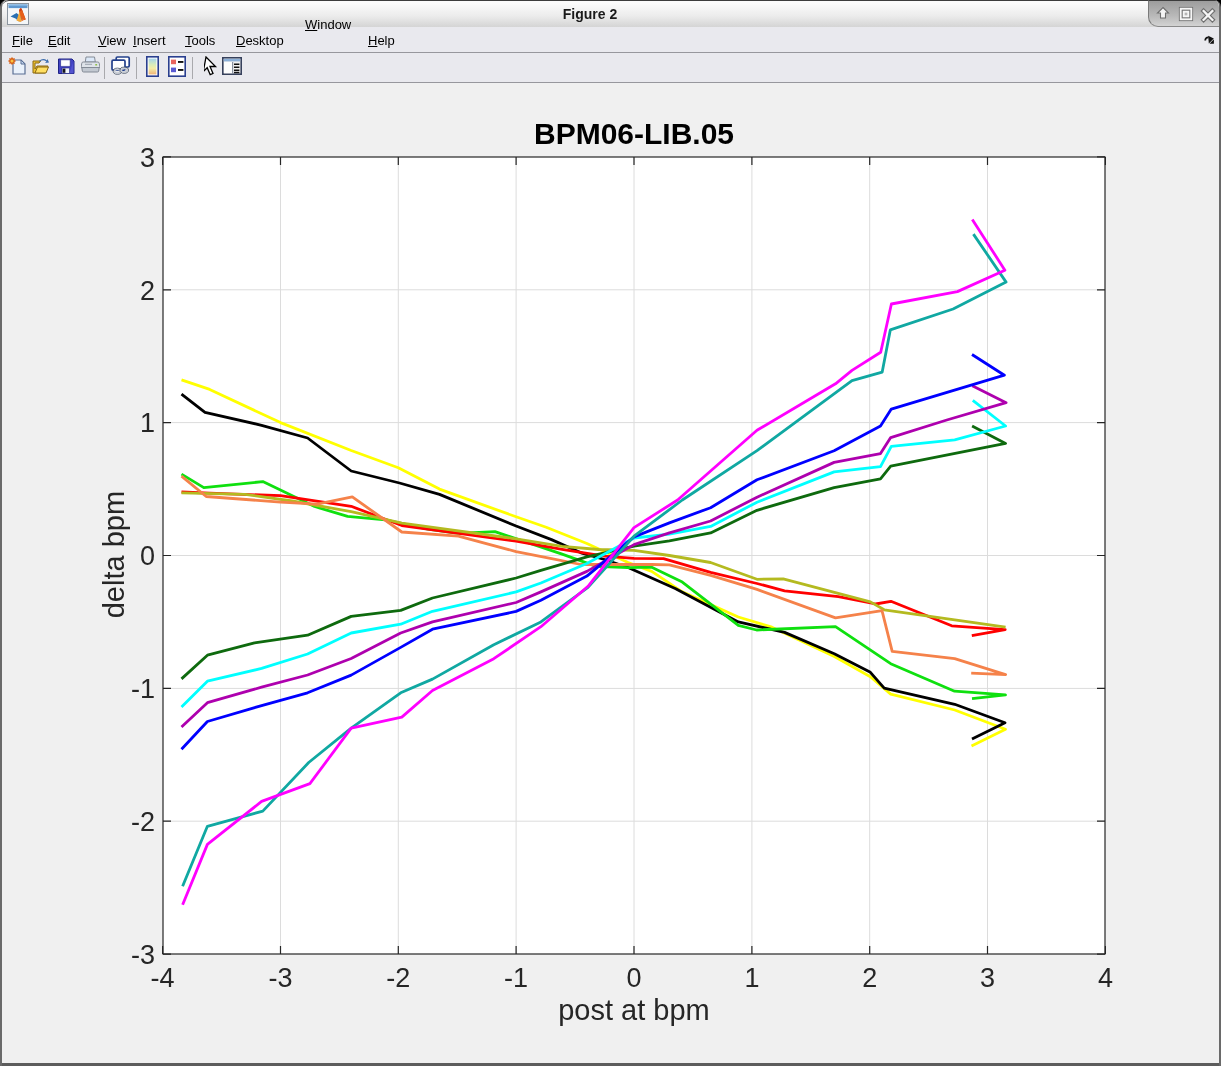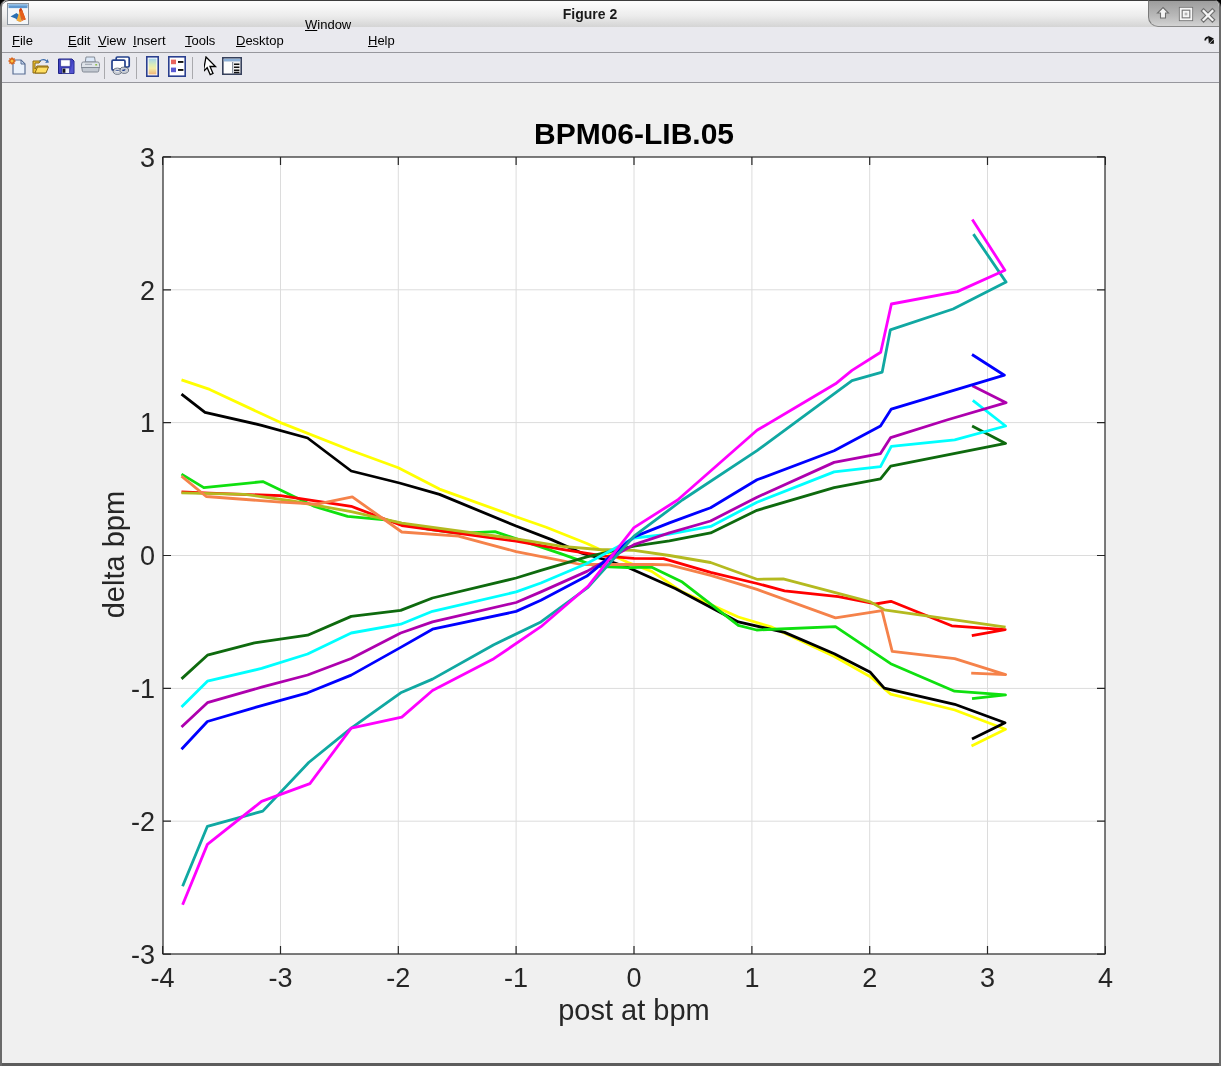--- a/index.html
+++ b/index.html
@@ -39,21 +39,21 @@
     <div id="wtitle">Figure 2</div>
     <svg style="position:absolute;left:1148px;top:2px" width="70" height="24" viewBox="0 0 70 24">
 <path d="M13 5.5 l5.5 5.5 h-3 v5 h-5 v-5 h-3 z" fill="#f4f4f4" stroke="#6e6e6e" stroke-width="1.1"></path>
 <rect x="30.7" y="6.7" width="10.6" height="10.6" fill="none" stroke="#6e6e6e" stroke-width="3.6"></rect>
 <rect x="30.7" y="6.7" width="10.6" height="10.6" fill="none" stroke="#f6f6f6" stroke-width="1.9"></rect>
 <rect x="33.8" y="9.8" width="4.4" height="4.4" fill="none" stroke="#f6f6f6" stroke-width="1.7"></rect>
 <path d="M53.6 6.6 l4.4 4.4 l4.4 -4.4 l2.4 2.4 l-4.4 4.4 l4.4 4.4 l-2.4 2.4 l-4.4 -4.4 l-4.4 4.4 l-2.4 -2.4 l4.4 -4.4 l-4.4 -4.4 z" fill="#f4f4f4" stroke="#6e6e6e" stroke-width="1.1"></path>
 </svg>
  <div id="menuitems">
       <div style="position:absolute;left:10px;top:29px;height:24px;line-height:24px;"><span style="text-decoration:underline">F</span>ile</div>
-      <div style="position:absolute;left:46px;top:29px;height:24px;line-height:24px;margin-left:20px;"><span style="text-decoration:underline">E</span>dit</div>
+      <div style="position:absolute;left:46px;top:29px;height:24px;line-height:24px;"><span style="text-decoration:underline">E</span>dit</div>
       <div style="position:absolute;left:96px;top:29px;height:24px;line-height:24px;"><span style="text-decoration:underline">V</span>iew</div>
       <div style="position:absolute;left:131px;top:29px;height:24px;line-height:24px;"><span style="text-decoration:underline">I</span>nsert</div>
       <div style="position:absolute;left:183px;top:29px;height:24px;line-height:24px;text-align:right;"><span style="text-decoration:underline">T</span>ools</div>
       <div style="position:absolute;left:234px;top:29px;height:24px;line-height:24px;"><span style="text-decoration:underline">D</span>esktop</div>
       <div style="position:absolute;left:303px;top:13px;height:24px;line-height:24px;"><span style="text-decoration:underline">W</span>indow</div>
       <div style="position:absolute;left:366px;top:29px;height:24px;line-height:24px;"><span style="text-decoration:underline">H</span>elp</div>
       <svg style="position:absolute;left:1202px;top:35px" width="12" height="10" viewBox="0 0 12 10">
 <path d="M1.2 5.5 Q1.4 2.2 4.6 2.4" fill="none" stroke="#111" stroke-width="1.8"></path>
 <path d="M4.2 0.8 L9.8 3.6 L4.8 8.6 Z" fill="#111"></path>
 <path d="M5.5 8.8 L9.9 8.8 L9.9 4.2 Z" fill="#111"></path>

